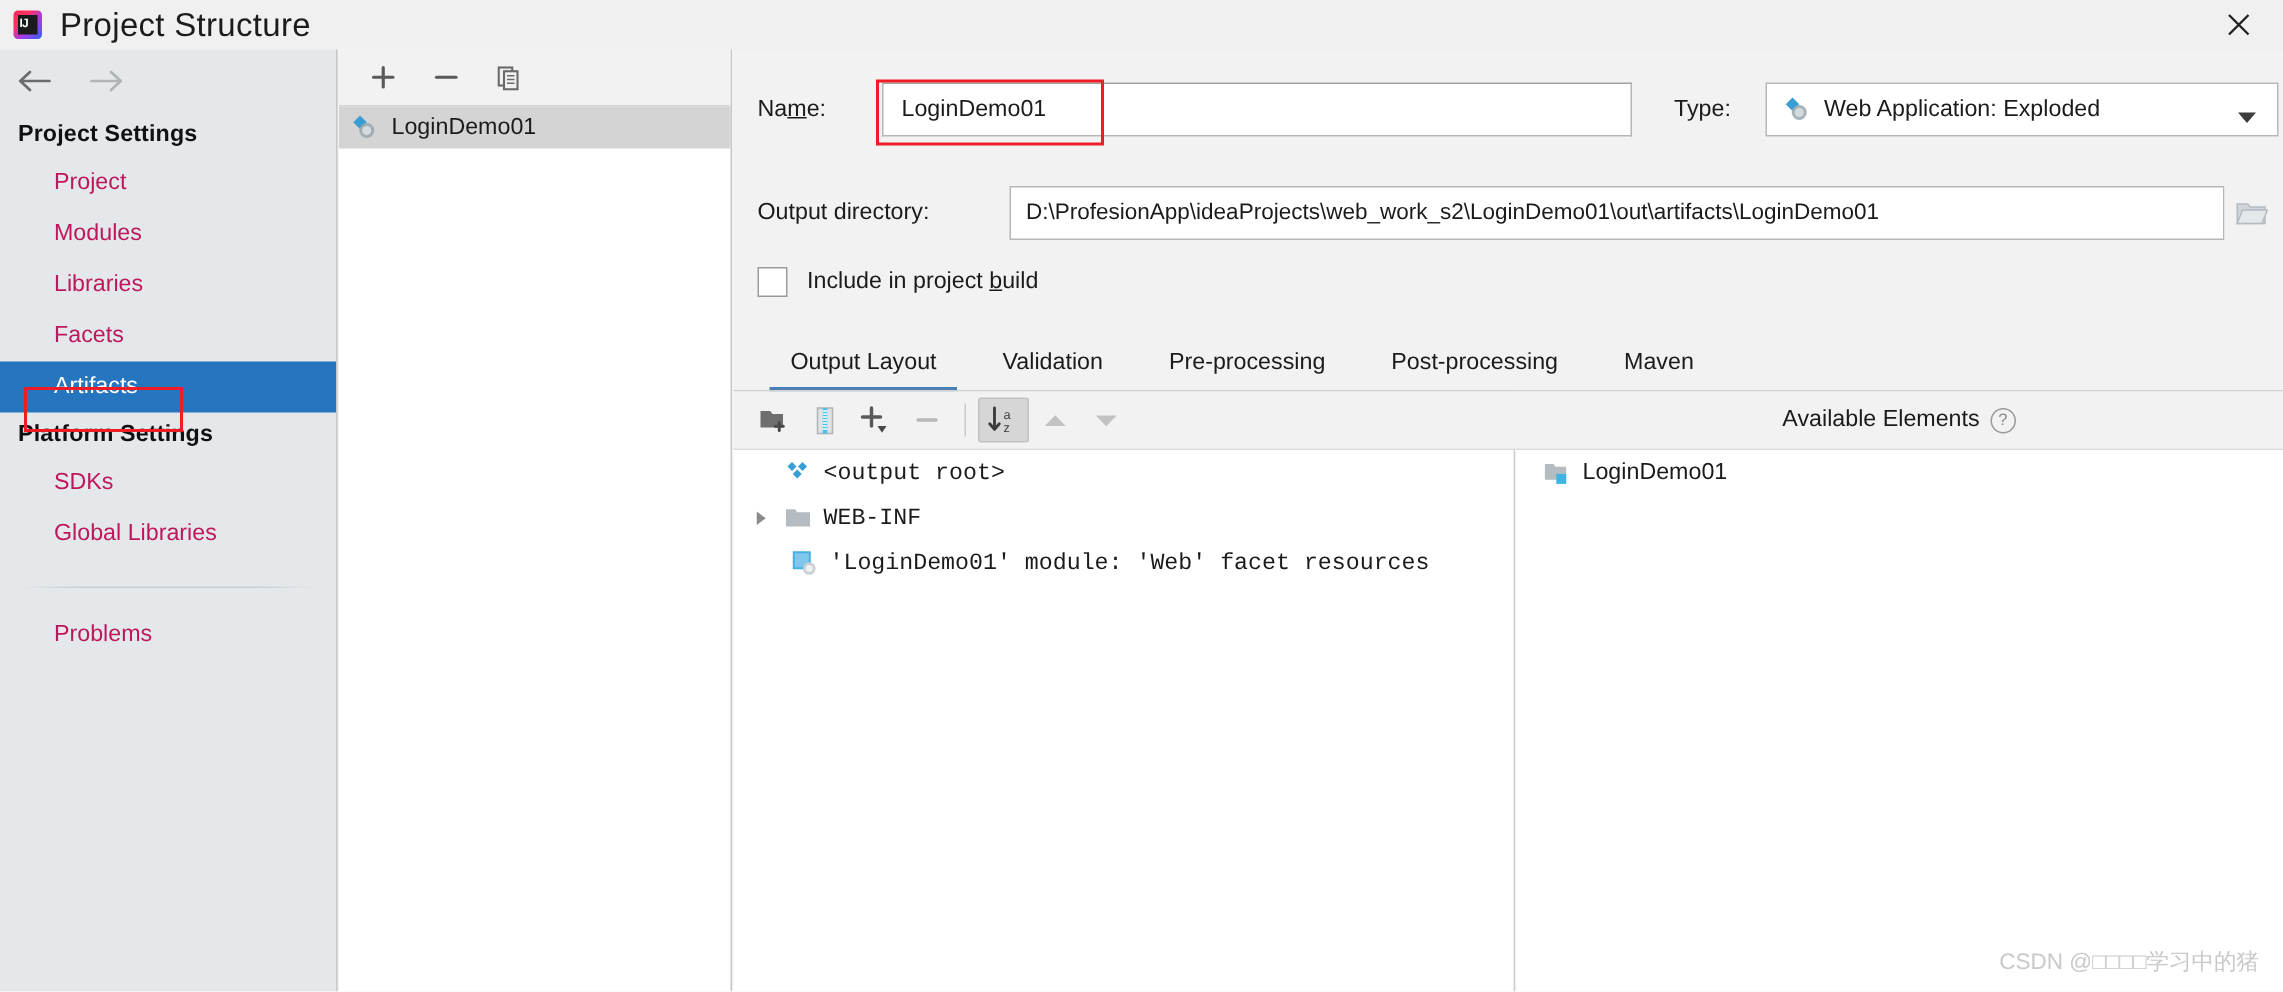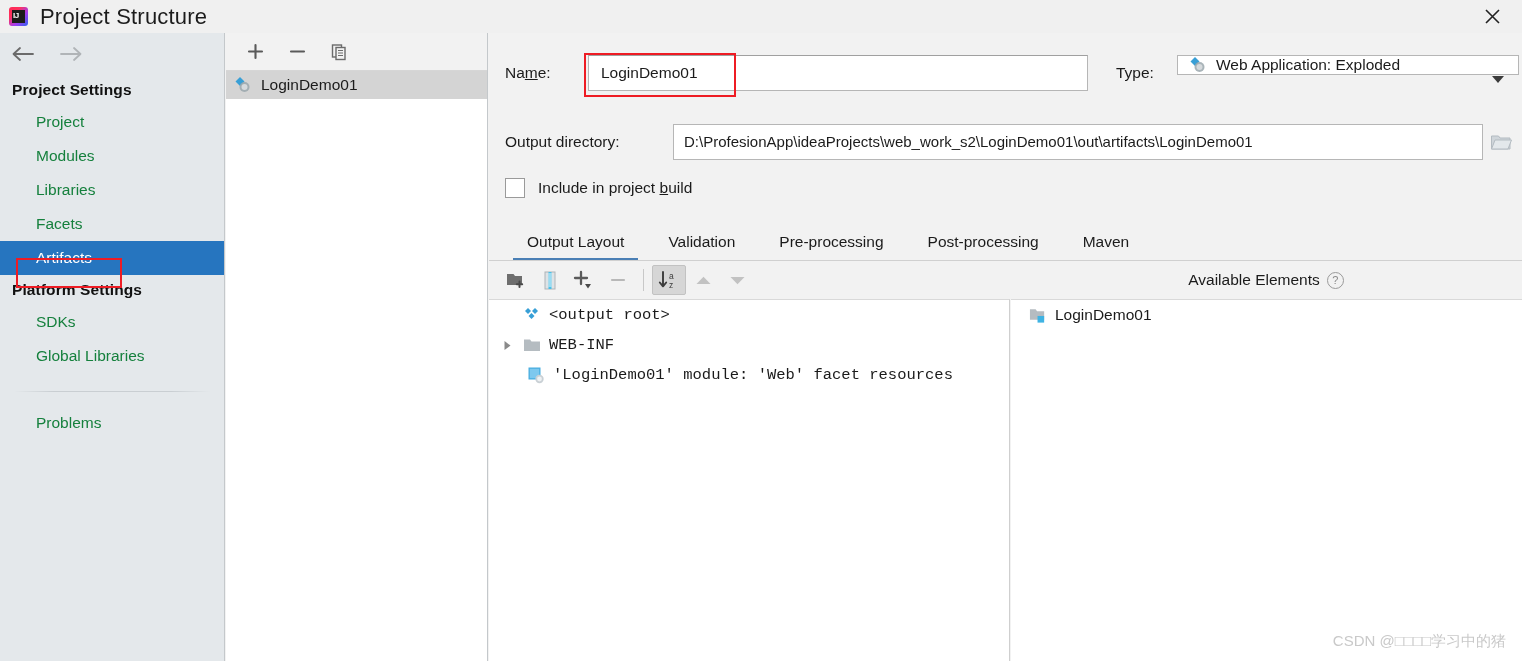--- a/index.html
+++ b/index.html
@@ -41,21 +41,21 @@
   .sidebar {
     position:absolute; left:0; top:33px; width:225px; height:628px;
     background:#e4e8eb; border-right:1px solid #c4c8cb;
   }
   .nav-arrows { display:flex; align-items:center; height:42px; padding-left:8px; gap:18px; }
   .nav-arrow { width:30px; height:26px; display:flex; align-items:center; justify-content:center; }
   .section-head {
     font-size:15.5px; font-weight:bold; color:#111; padding:6px 0 6px 12px; letter-spacing:.1px;
   }
   .nav-item {
-    font-size:15.5px; color:#15803d; padding:6px 0 6px 36px; line-height:22px; white-space:nowrap;
+    font-size:15.5px; color:#be185d; padding:6px 0 6px 36px; line-height:22px; white-space:nowrap;
   }
   .nav-item.selected { background:#2675bf; color:#ffffff; }
   .nav-sep { height:1px; margin:18px 14px 14px 14px;
     background: linear-gradient(to right,#e4e8eb,#c9ced2 20%,#c9ced2 80%,#e4e8eb); }
   .red-box { position:absolute; border:2px solid #ee1c24; pointer-events:none; }
 
   
   .listpanel {
     position:absolute; left:226px; top:33px; width:262px; height:628px; background:#ffffff;
     border-right:1px solid #c4c8cb;
@@ -79,21 +79,21 @@
   .name-label { position:absolute; left:0; top:9px; }
   .u { text-decoration:underline; }
   .name-input {
     position:absolute; left:83px; top:0; width:500px; height:36px;
     background:#ffffff; border:1px solid #b6b6b6; border-top-color:#a0a0a0;
     font-size:15.5px; color:#1b1b1b; padding-left:12px; line-height:34px;
     font-family:"Liberation Sans", sans-serif;
   }
   .type-label { position:absolute; left:611px; top:9px; }
   .type-combo {
-    position:absolute; left:672px; top:0; width:342px; height:20px;
+    position:absolute; left:672px; top:0; width:342px; height:36px;
     background:#ffffff; border:1px solid #b6b6b6;
     display:flex; align-items:center; padding-left:11px; gap:9px;
   }
   .type-combo .txt { font-size:15.5px; color:#1b1b1b; }
   .combo-arrow { position:absolute; right:13px; top:14px; }
 
   .row-out { position:absolute; left:16px; top:91px; width:1010px; height:36px; }
   .out-label { position:absolute; left:0; top:9px; }
   .out-input {
     position:absolute; left:168px; top:0; width:810px; height:36px;

